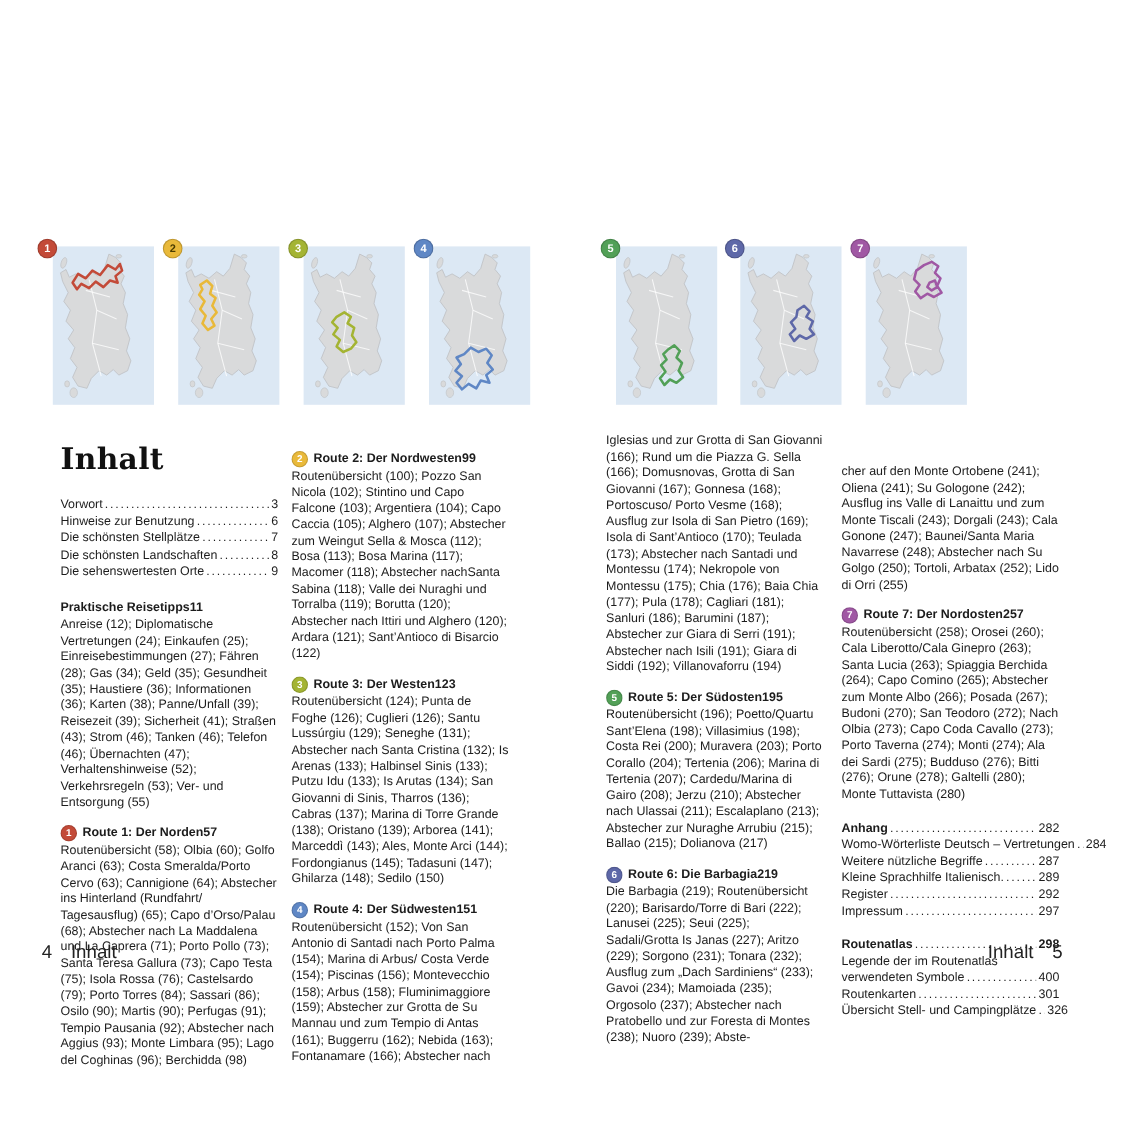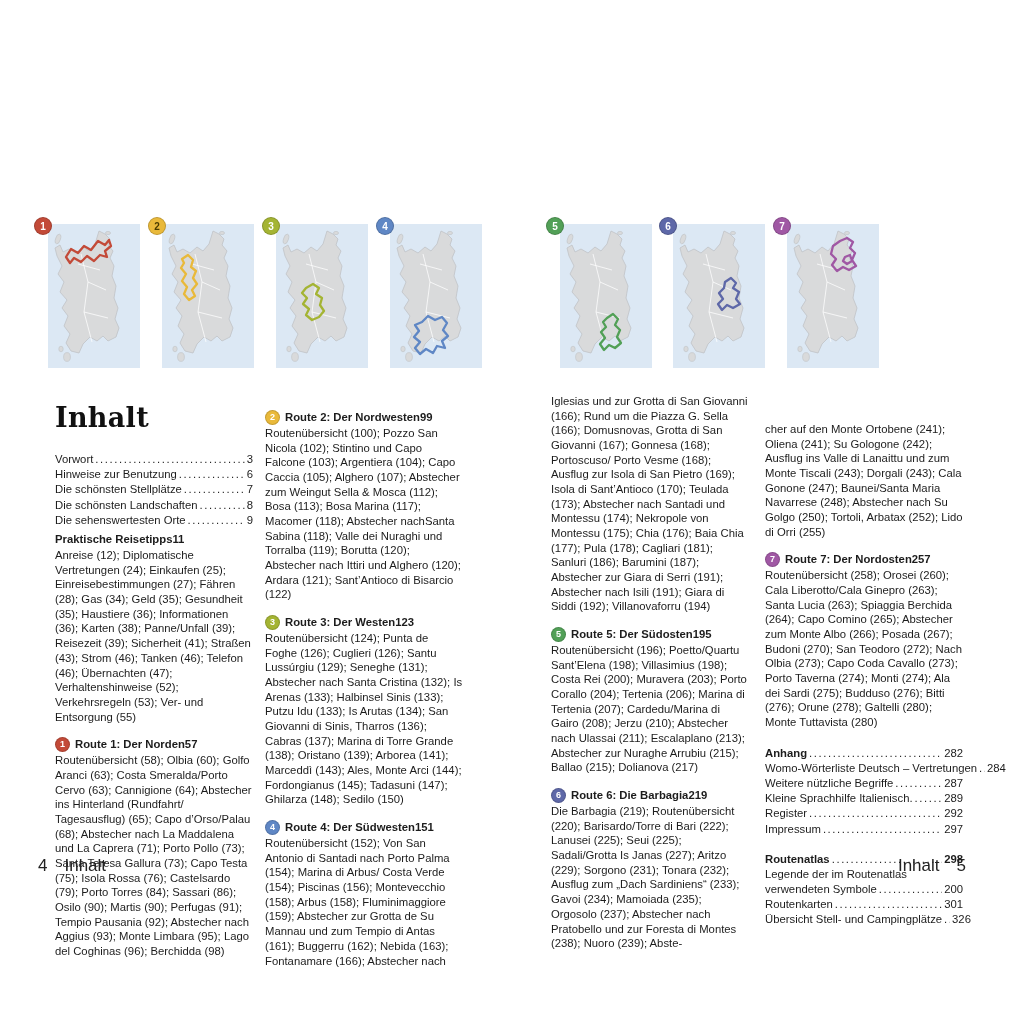--- a/index.html
+++ b/index.html
@@ -157,21 +157,21 @@
       <span class="dots"></span>
       <span class="pg">8</span>
     </div>
     <div class="row">
       <span class="lbl">Die sehenswertesten Orte</span>
       <span class="dots"></span>
       <span class="pg">9</span>
     </div>
   </div>
 
-  <div class="sec" style="margin-top:5px;">
+  <div class="sec" style="margin-top:18px;">
     <div class="sec-head">
       <div class="head-row">
         <span class="lbl">Praktische Reisetipps</span>
         <span class="dots"></span>
         <span class="pg">11</span>
       </div>
     </div>
     <div class="sec-body">Anreise (12); Diplomatische Vertretungen (24); Einkaufen (25); Einreisebestimmungen (27); Fähren (28); Gas (34); Geld (35); Gesundheit (35); Haustiere (36); Informationen (36); Karten (38); Panne/Unfall (39); Reisezeit (39); Sicherheit (41); Straßen (43); Strom (46); Tanken (46); Telefon (46); Übernachten (47); Verhaltenshinweise (52); Verkehrsregeln (53); Ver- und Entsorgung (55)</div>
   </div>
 
@@ -306,21 +306,21 @@
     <div class="row apx-title">
       <span class="lbl">Routenatlas</span>
       <span class="dots"></span>
       <span class="pg" style="font-weight:bold;">298</span>
     </div>
     <div>
       <div class="apx-line1">Legende der im Routenatlas</div>
       <div class="row">
         <span class="lbl">verwendeten Symbole</span>
         <span class="dots"></span>
-        <span class="pg">200</span>
+        <span class="pg">400</span>
       </div>
     </div>
     <div class="row">
       <span class="lbl">Routenkarten</span>
       <span class="dots"></span>
       <span class="pg">301</span>
     </div>
     <div class="row">
       <span class="lbl">Übersicht Stell- und Campingplätze</span>
       <span class="dots"></span>

